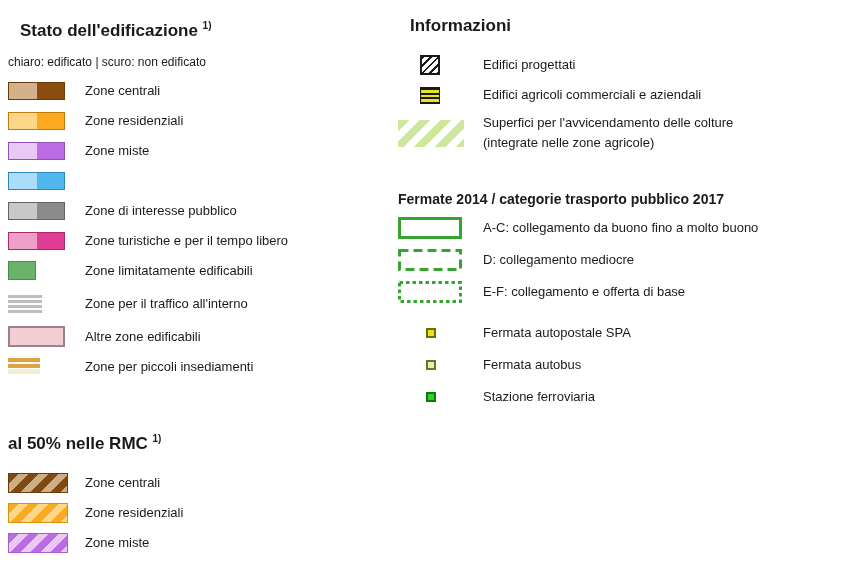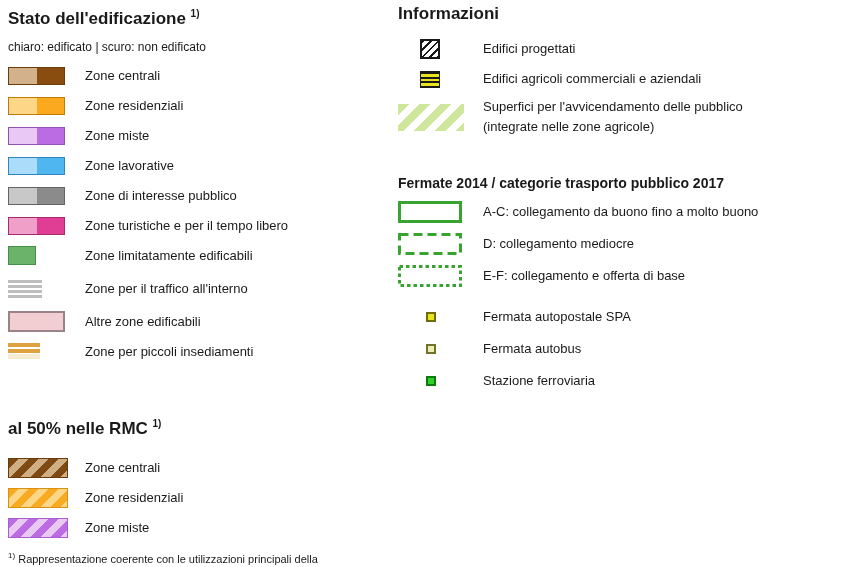--- a/index.html
+++ b/index.html
@@ -6,21 +6,21 @@
   body{
     width:850px;height:567px;position:relative;overflow:hidden;
     background:#ffffff;color:#1a1a1a;
     font-family:"Liberation Sans", sans-serif;
     -webkit-font-smoothing:antialiased;
   }
   .col{position:absolute;top:2px}
   .col-left{left:8px;width:384px}
   .col-right{left:398px;width:452px}
 
-  h1{font-size:17px;font-weight:bold;margin:0;line-height:24px}
+  h1{font-size:17px;font-weight:bold;margin:12px;line-height:24px}
   h2{font-size:17px;font-weight:bold;margin:24px 0 0 0;line-height:22px}
   h3{font-size:14px;font-weight:bold;margin:34px 0 0 0;line-height:18px}
   h1 sup, h2 sup{font-size:10px;font-weight:bold}
 
   .subtitle{margin-top:9px;font-size:12px;line-height:14px}
 
   .legend{margin-top:7px}
   #bs-legend{margin-top:7px}
   #rmc-legend{margin-top:14px}
   #info-legend{margin-top:8px}
@@ -84,23 +84,20 @@
           <div class="sw split" style="--c1: #e9c9f3; --c2: #bb6ce3; --bd: #9150b5;"></div>
         </div>
         <div class="lbl">
           <div>Zone miste</div>
         </div>
       </div>
       <div class="lrow">
         <div class="swcell">
           <div class="sw split" style="--c1: #abdcfa; --c2: #4fb6f0; --bd: #2e86bf;"></div>
         </div>
-        <div class="lbl">
-          <div>Zone lavorative</div>
-        </div>
       </div>
       <div class="lrow">
         <div class="swcell">
           <div class="sw split" style="--c1: #c8c8c8; --c2: #8b8b8b; --bd: #646464;"></div>
         </div>
         <div class="lbl">
           <div>Zone di interesse pubblico</div>
         </div>
       </div>
       <div class="lrow">
@@ -193,21 +190,21 @@
         </div>
         <div class="lbl">
           <div>Edifici agricoli commerciali e aziendali</div>
         </div>
       </div>
       <div class="lrow two">
         <div class="swcell">
           <div class="sw gdiag" style="--c1: #cfe69d;"></div>
         </div>
         <div class="lbl">
-          <div>Superfici per l'avvicendamento delle pubblico</div>
+          <div>Superfici per l'avvicendamento delle colture</div>
           <div>(integrate nelle zone agricole)</div>
         </div>
       </div>
     </div>
 
   <h3>Fermate 2014 / categorie trasporto pubblico 2017</h3>
   <div class="legend" id="transport-legend">
       <div class="lrow">
         <div class="swcell">
           <svg width="64" height="22">

